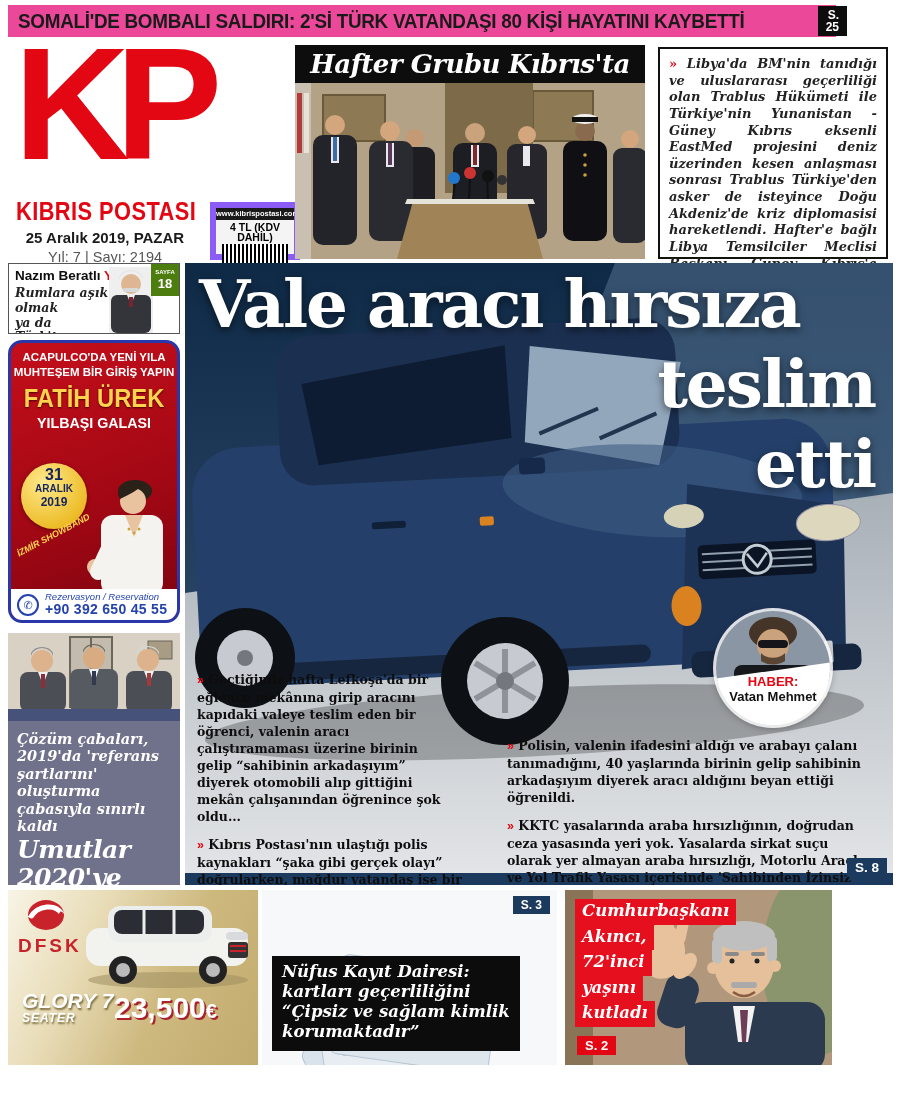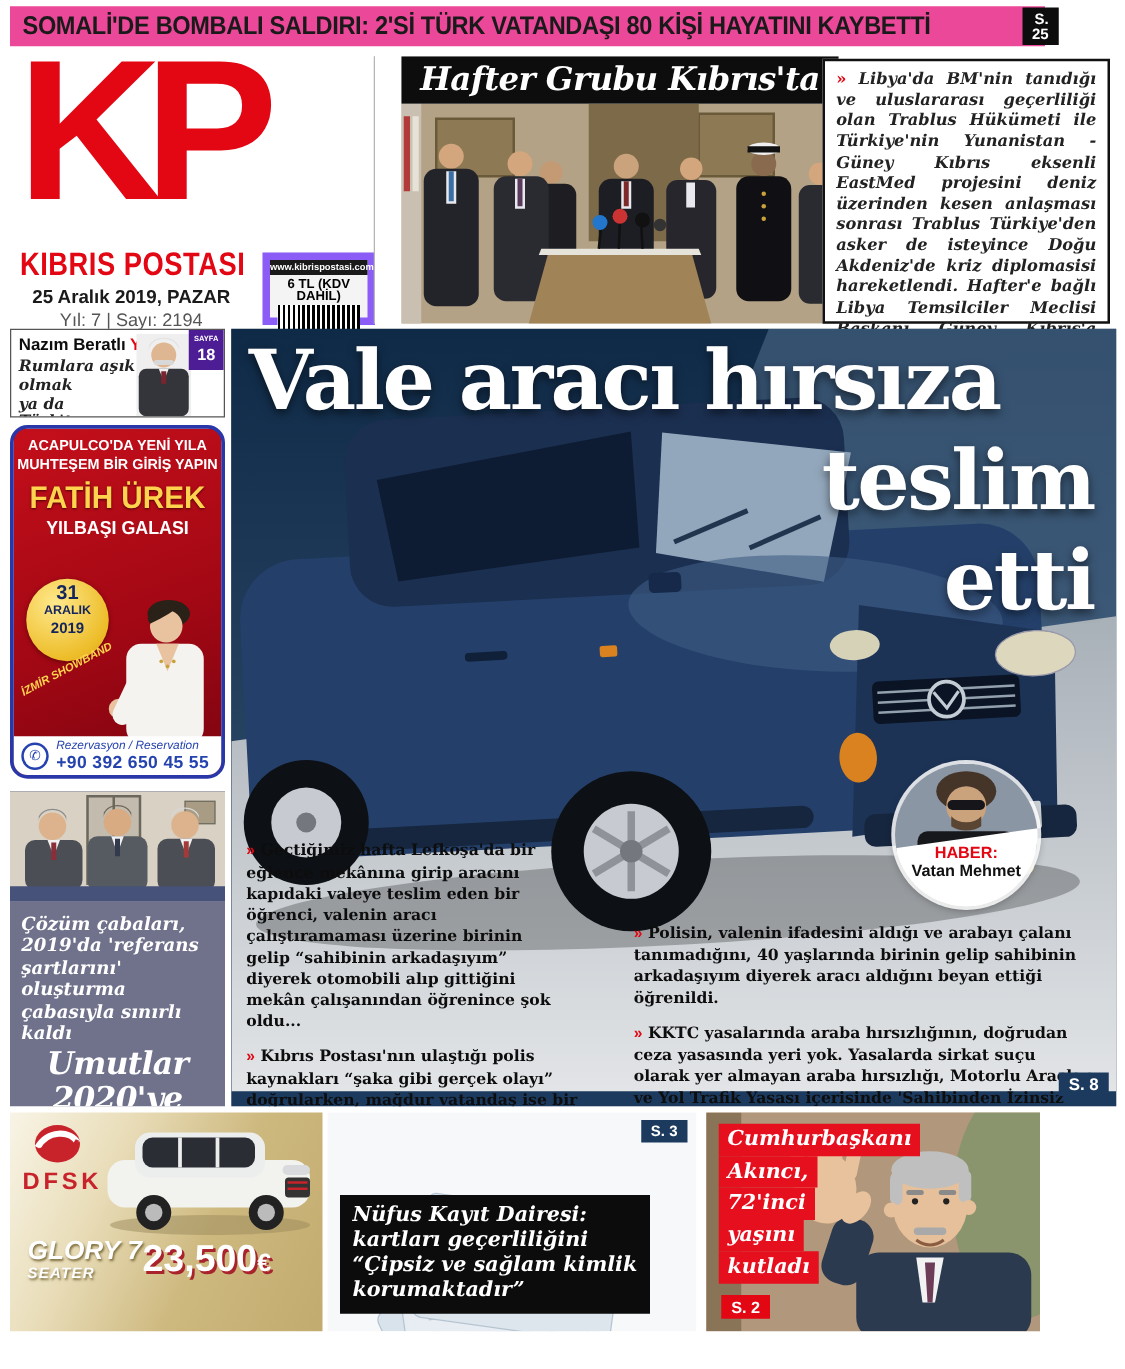--- a/index.html
+++ b/index.html
@@ -27,35 +27,35 @@
   .kp-date{left:8px;top:230px;width:194px;text-align:center;font:700 15px/1 "Liberation Sans",sans-serif;color:#1a1a1a;}
   .kp-issue{left:8px;top:250px;width:194px;text-align:center;font:400 14.5px/1 "Liberation Sans",sans-serif;color:#555;}
   .bc-box{left:210px;top:202px;width:90px;height:58px;background:#f4f4f4;border:6px solid #8b5cf6;box-sizing:border-box;}
   .bc-web{background:#1a1a1a;color:#fff;font:700 7.5px/1 "Liberation Sans",sans-serif;text-align:center;padding:2px 0;}
   .bc-price{font:700 10.5px/1 "Liberation Sans",sans-serif;text-align:center;padding:2px 0 1px;color:#000;}
   .bc-bars{height:22px;margin:0 6px;background:repeating-linear-gradient(90deg,#000 0 2px,#fff 2px 4px);}
   .bc-digits{font:400 6.5px/1 "DejaVu Sans Mono",monospace;text-align:center;color:#000;padding-top:1px;}
   .vdiv{left:299px;top:45px;width:1px;height:214px;background:#b5b5b5;}
 
   
-  .hafter{left:321px;top:45px;width:350px;height:214px;overflow:hidden;}
+  .hafter{left:295px;top:45px;width:350px;height:214px;overflow:hidden;}
   .hafter-bar{height:38px;background:#0d0d0d;color:#fff;display:flex;align-items:center;justify-content:center;
               font:italic 700 26px/1 "DejaVu Serif",serif;letter-spacing:-.5px;}
   .libya{left:658px;top:47px;width:230px;height:212px;background:#fff;border:2px solid #111;
          box-sizing:border-box;padding:7px 9px;font:italic 700 13px/1.28 "DejaVu Serif",serif;
          color:#222;text-align:justify;}
   .libya .bull{color:#e30613;font-style:normal;font-weight:900;}
   .libya b{font-style:normal;font-family:"Liberation Sans",sans-serif;font-size:13px;}
 
   
   .naz{left:8px;top:263px;width:172px;height:71px;background:#fff;border:1px solid #555;box-sizing:border-box;overflow:hidden;}
   .naz-name{position:absolute;left:6px;top:5px;font:700 13.5px/1 "Liberation Sans",sans-serif;color:#0d0d0d;}
   .naz-name .red{color:#e30613;}
   .naz-title{position:absolute;left:6px;top:22px;width:100px;font:italic 700 12.5px/1.18 "DejaVu Serif",serif;color:#222;}
-  .naz-badge{position:absolute;right:0;top:0;width:28px;height:32px;background:#4c1d95;color:#fff;text-align:center;}
+  .naz-badge{position:absolute;right:0;top:0;width:28px;height:32px;background:#4d7c0f;color:#fff;text-align:center;}
   .naz-badge .l1{font:700 6px/1 "Liberation Sans",sans-serif;padding-top:5px;}
   .naz-badge .l2{font:700 13px/1 "Liberation Sans",sans-serif;padding-top:2px;}
 
   
   .aca{left:8px;top:340px;width:172px;height:283px;border:3px solid #2a37a8;border-radius:14px;
        box-sizing:border-box;overflow:hidden;background:linear-gradient(160deg,#c40f1b 0%,#a30814 55%,#7c0410 100%);}
   .aca-logo{background:#fff;height:44px;position:relative;text-align:center;border-radius:10px 10px 0 0;}
   .aca-sun{position:absolute;left:50%;top:3px;transform:translateX(-50%);width:26px;height:13px;
            background:#f7b52c;border-radius:13px 13px 0 0;}
   .aca-word{position:relative;font:italic 700 19px/1 "Liberation Sans",sans-serif;color:#2439a6;padding-top:9px;}
@@ -76,21 +76,21 @@
   .aca-strip{position:absolute;left:0;right:0;bottom:0;height:31px;background:#fff;
              display:flex;align-items:center;gap:6px;padding:0 6px;}
   .aca-phone-ic{width:18px;height:18px;border:2px solid #2543ae;border-radius:50%;color:#2543ae;
                 font-size:11px;line-height:18px;text-align:center;flex:none;}
   .aca-res{font:italic 400 9.5px/1.1 "Liberation Sans",sans-serif;color:#2543ae;}
   .aca-num{font:700 14px/1.1 "Liberation Sans",sans-serif;color:#2543ae;letter-spacing:.3px;}
 
   
   .umut{left:8px;top:633px;width:172px;height:252px;background:#70728c;overflow:hidden;}
   .umut-kicker{padding:5px 9px 0;font:italic 700 14.5px/1.2 "DejaVu Serif",serif;color:#fff;}
-  .umut-head{padding:2px 9px 0;font:italic 700 25px/1.12 "DejaVu Serif",serif;color:#fff;letter-spacing:-.5px;text-align:center;}
+  .umut-head{padding:2px 9px 0;font:italic 700 25px/1.12 "DejaVu Serif",serif;color:#fff;letter-spacing:-.5px;}
 
   
   .main{left:185px;top:263px;width:708px;height:622px;background:#12294a;overflow:hidden;}
   .main h1{margin:0;position:absolute;color:#fff;font:700 66px/1 "DejaVu Serif",serif;
            letter-spacing:-2px;text-shadow:0 3px 8px rgba(0,0,0,.55);white-space:nowrap;}
   .hl1{left:14px;top:8px;}
   .hl2{right:18px;top:88px;}
   .hl3{right:18px;top:168px;}
   .haber{left:531px;top:348px;width:114px;height:114px;border-radius:50%;background:#fff;
          overflow:hidden;box-shadow:0 0 0 3px rgba(255,255,255,.85),0 2px 8px rgba(0,0,0,.45);}
@@ -147,21 +147,21 @@
     <span class="txt cond">SOMALİ'DE BOMBALI SALDIRI: 2'Sİ TÜRK VATANDAŞI 80 KİŞİ HAYATINI KAYBETTİ</span>
     <span class="badge black">S. 25</span>
   </div>
 
   <div class="abs kp-logo">KP</div>
   <div class="abs kp-name">KIBRIS POSTASI</div>
   <div class="abs kp-date">25 Aralık 2019, PAZAR</div>
   <div class="abs kp-issue">Yıl: 7  |  Sayı: 2194</div>
   <div class="abs bc-box">
     <div class="bc-web">www.kibrispostasi.com</div>
-    <div class="bc-price">6 TL (KDV DAHİL)</div>
+    <div class="bc-price">4 TL (KDV DAHİL)</div>
     <div class="bc-bars"></div>
     <div class="bc-digits">2 012640 003034</div>
   </div>
   <div class="abs vdiv"></div>
 
   <div class="abs hafter">
     <div class="hafter-bar">Hafter Grubu Kıbrıs'ta</div>
     <svg width="350" height="176">
       <rect width="350" height="176" fill="#b3a285"></rect>
       <rect x="0" y="0" width="16" height="176" fill="#c9c0b2"></rect>

